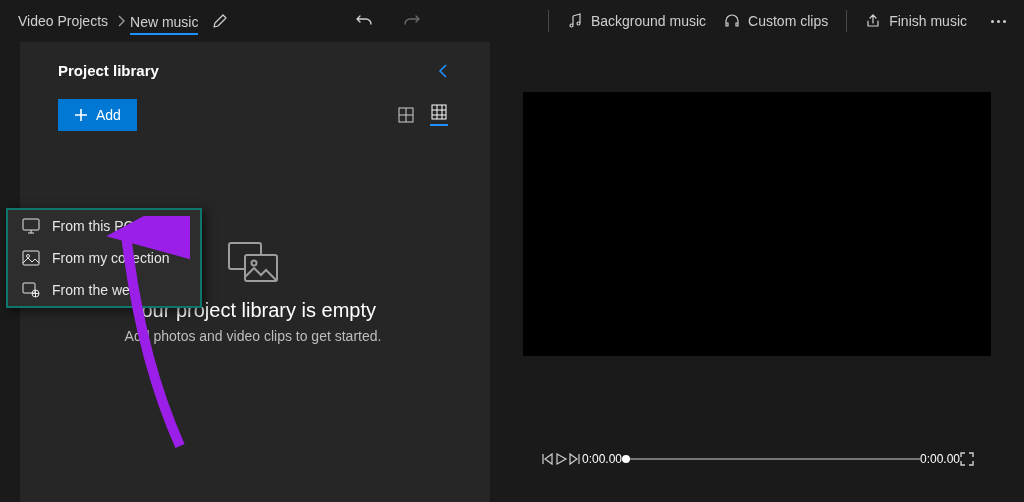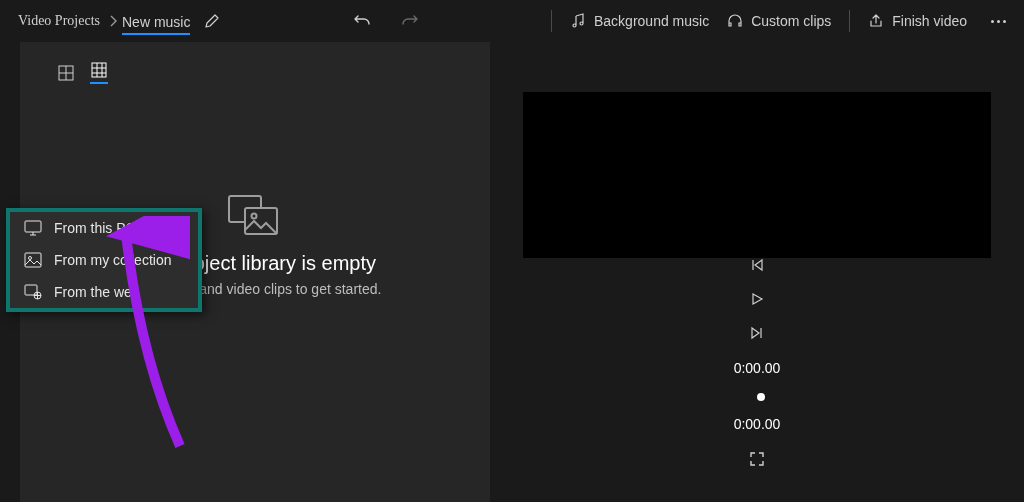--- a/index.html
+++ b/index.html
@@ -14,21 +14,21 @@
   
   .topbar {
     height: 42px;
     display: flex;
     align-items: center;
     padding: 0 12px;
     font-size: 14px;
     color: #d0d0d0;
     background: #1a1a1a;
   }
-  .crumb { padding: 4px 6px; font-family: Liberation Serif, serif; }
+  .crumb { padding: 4px 6px; }
   .chev-sep { color: #888; margin: 0 4px; }
   .title-wrap {
     display: inline-flex;
     flex-direction: column;
     align-items: flex-start;
     padding-top: 6px;
   }
   .title-underline {
     width: 100%; height: 2px; background: #1e90ff; margin-top: 3px;
   }
@@ -92,21 +92,21 @@
   .empty-title { font-size:20px; font-weight:400; color:#fff; }
   .empty-sub { font-size:14px; color:#bdbdbd; margin-top:6px; }
 
   
   .add-menu {
     position:absolute;
     top: 166px;
     left: -14px;
     width: 196px;
     background:#2d2d2d;
-    border:4px solid #0f766e;
+    border:2px solid #0f766e;
     box-shadow: 3px 3px 10px rgba(0,0,0,.6);
     z-index: 5;
   }
   .add-menu-item {
     display:flex;
     align-items:center;
     gap:12px;
     padding: 8px 14px;
     font-size:14px;
     color:#e6e6e6;
@@ -123,25 +123,23 @@
   }
   .preview-canvas {
     width: 468px;
     height: 264px;
     background:#000;
     margin: 0 auto;
   }
   .player-bar {
     display:flex;
     align-items:center;
-    gap:20px;
     color:#cfcfcf;
-    font-size:14px;
+    font-size:12px;
     padding: 0 20px 16px 20px;
-    flex-direction: column;
   }
   .player-bar .timeline {
     flex:1;
     height:2px;
     background:#757575;
     position:relative;
   }
   .timeline-dot {
     position:absolute; left:0; top:-3px;
     width:8px; height:8px; border-radius:50%; background:#fff;
@@ -203,36 +201,50 @@
       <svg width="16" height="16" viewBox="0 0 16 16" fill="none">
           <path d="M2 10V8a6 6 0 1112 0v2M2 10v3h2v-3H2zm12 0v3h-2v-3h2z" stroke="#cfcfcf" stroke-width="1.2"></path>
         </svg>
       <span>Custom clips</span>
     </span>
     <span class="vbar"></span>
     <span class="top-btn">
       <svg width="16" height="16" viewBox="0 0 16 16" fill="none">
           <path d="M3 8v5h10V8M8 2v8M5 5l3-3 3 3" stroke="#cfcfcf" stroke-width="1.2" stroke-linecap="round" stroke-linejoin="round"></path>
         </svg>
-      <span>Finish video</span>
+      <span>Finish music</span>
     </span>
     <span class="dots">
         <span></span>
         <span></span>
         <span></span>
       </span>
   </div>
 </div>
 
 <div class="main">
 
   <div class="left">
 
+    <div class="lib-header">
+      <span class="lib-title">Project library</span>
+      <span class="collapse-chev">
+        <svg width="10" height="16" viewBox="0 0 10 16" fill="none">
+            <path d="M8 2L2 8l6 6" stroke="#1e90ff" stroke-width="1.6"></path>
+          </svg>
+      </span>
+    </div>
 
     <div class="lib-toolbar">
+      <span class="add-btn">
+        <svg width="14" height="14" viewBox="0 0 14 14">
+            <path d="M7 1v12M1 7h12" stroke="#fff" stroke-width="1.6"></path>
+          </svg>
+        <span>Add</span>
+      </span>
       <span class="view-toggle">
         <span class="vt">
           <svg width="16" height="16" viewBox="0 0 16 16" fill="none">
               <rect x="1" y="1" width="14" height="14" stroke="#cfcfcf"></rect>
               <path d="M8 1v14M1 8h14" stroke="#cfcfcf"></path>
             </svg>
         </span>
         <span class="vt">
           <svg width="16" height="16" viewBox="0 0 16 16" fill="none">
               <rect x="1" y="1" width="14" height="14" stroke="#fff"></rect>

